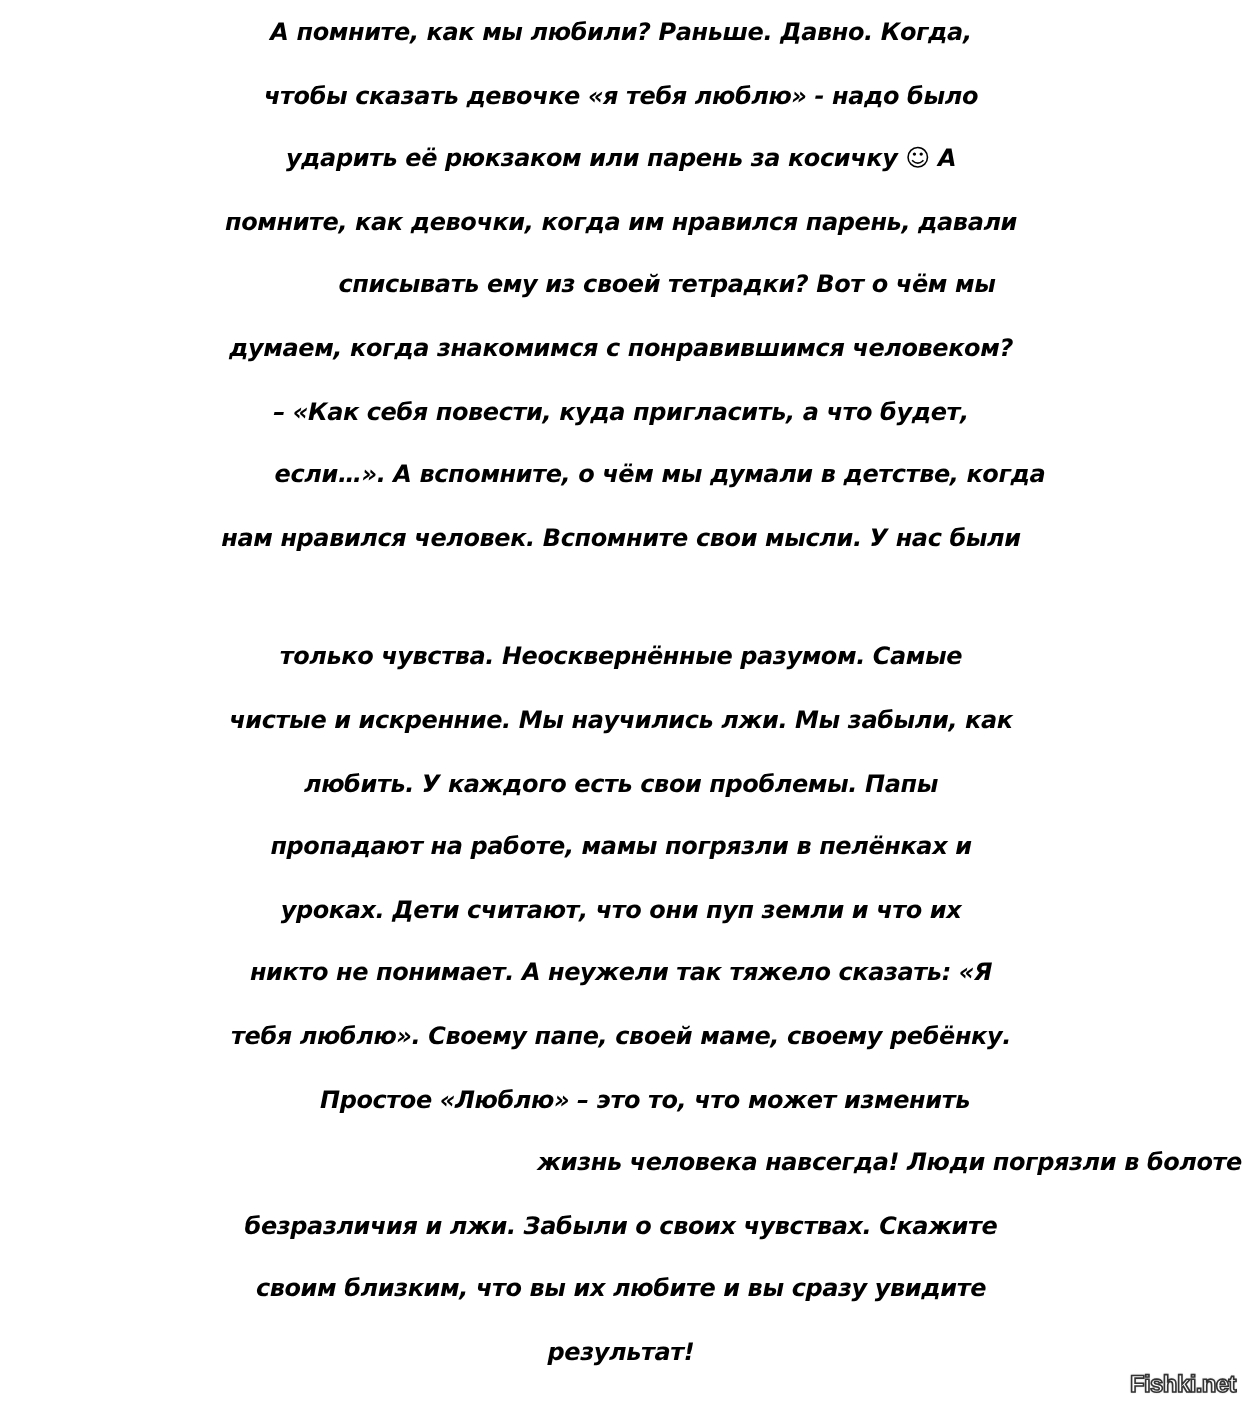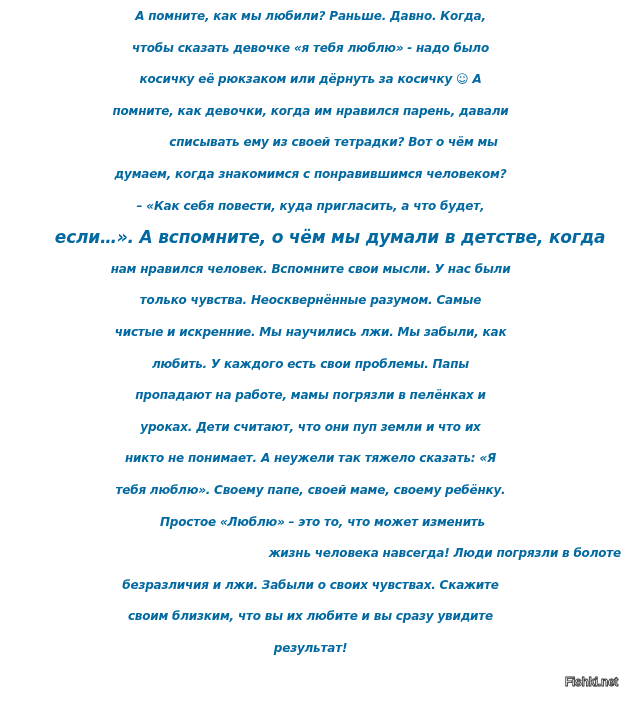--- a/index.html
+++ b/index.html
@@ -15,57 +15,57 @@
     }
     .text-block {
       position: absolute;
       left: 0;
       top: 1px;
       width: 621px;
       font-family: "DejaVu Sans", sans-serif;
       font-weight: bold;
       font-style: italic;
       font-size: 18.5px;
-      color: #0369a1;
+      color: #000000;
       text-align: center;
     }
     .line {
       display: block;
       height: 31.6px;
       line-height: 31.6px;
       white-space: nowrap;
       letter-spacing: -0.2px;
     }
     .watermark {
       position: absolute;
       right: 3px;
-      bottom: 21px;
+      bottom: 11px;
       font-family: "Liberation Sans", sans-serif;
       font-weight: bold;
       font-size: 12px;
       color: #ffffff;
       -webkit-text-stroke: 0.8px #333333;
       text-shadow: 0 0 1px #555;
       letter-spacing: -0.3px;
     }
   </style>
 </head>
 <body>
 
 <div class="text-block">
   <span class="line" style="font-size: 12px;">А помните, как мы любили? Раньше. Давно. Когда,</span>
   <span class="line" style="font-size: 12px;">чтобы сказать девочке «я тебя люблю» - надо было</span>
-  <span class="line" style="font-size: 12px;">косичку её рюкзаком или дёрнуть за косичку ☺ А</span>
+  <span class="line" style="font-size: 12px;">ударить её рюкзаком или парень за косичку ☺ А</span>
   <span class="line" style="font-size: 12px;">помните, как девочки, когда им нравился парень, давали</span>
   <span class="line" style="font-size: 12px; padding-left: 46px;">списывать ему из своей тетрадки? Вот о чём мы</span>
   <span class="line" style="font-size: 12px;">думаем, когда знакомимся с понравившимся человеком?</span>
   <span class="line" style="font-size: 12px;">– «Как себя повести, куда пригласить, а что будет,</span>
-  <span class="line" style="font-size: 17px; padding-left: 39px;">если…». А вспомните, о чём мы думали в детстве, когда</span>
+  <span class="line" style="font-size: 12px; padding-left: 39px;">если…». А вспомните, о чём мы думали в детстве, когда</span>
   <span class="line" style="font-size: 12px;">нам нравился человек. Вспомните свои мысли. У нас были</span>
-  <span class="line" style="font-size: 12px;">только чувства. Неосквернённые разумом. Самые</span>
+  <span class="line" style="font-size: 12px; margin-top: 28px;">только чувства. Неосквернённые разумом. Самые</span>
   <span class="line" style="font-size: 12px;">чистые и искренние. Мы научились лжи. Мы забыли, как</span>
   <span class="line" style="font-size: 12px;">любить. У каждого есть свои проблемы. Папы</span>
   <span class="line" style="font-size: 12px;">пропадают на работе, мамы погрязли в пелёнках и</span>
   <span class="line" style="font-size: 12px;">уроках. Дети считают, что они пуп земли и что их</span>
   <span class="line" style="font-size: 12px;">никто не понимает. А неужели так тяжело сказать: «Я</span>
   <span class="line" style="font-size: 12px;">тебя люблю». Своему папе, своей маме, своему ребёнку.</span>
   <span class="line" style="font-size: 12px; padding-left: 24px;">Простое «Люблю» – это то, что может изменить</span>
   <span class="line" style="font-size: 12px; text-align: right;">жизнь человека навсегда! Люди погрязли в болоте</span>
   <span class="line" style="font-size: 12px;">безразличия и лжи. Забыли о своих чувствах. Скажите</span>
   <span class="line" style="font-size: 12px;">своим близким, что вы их любите и вы сразу увидите</span>

